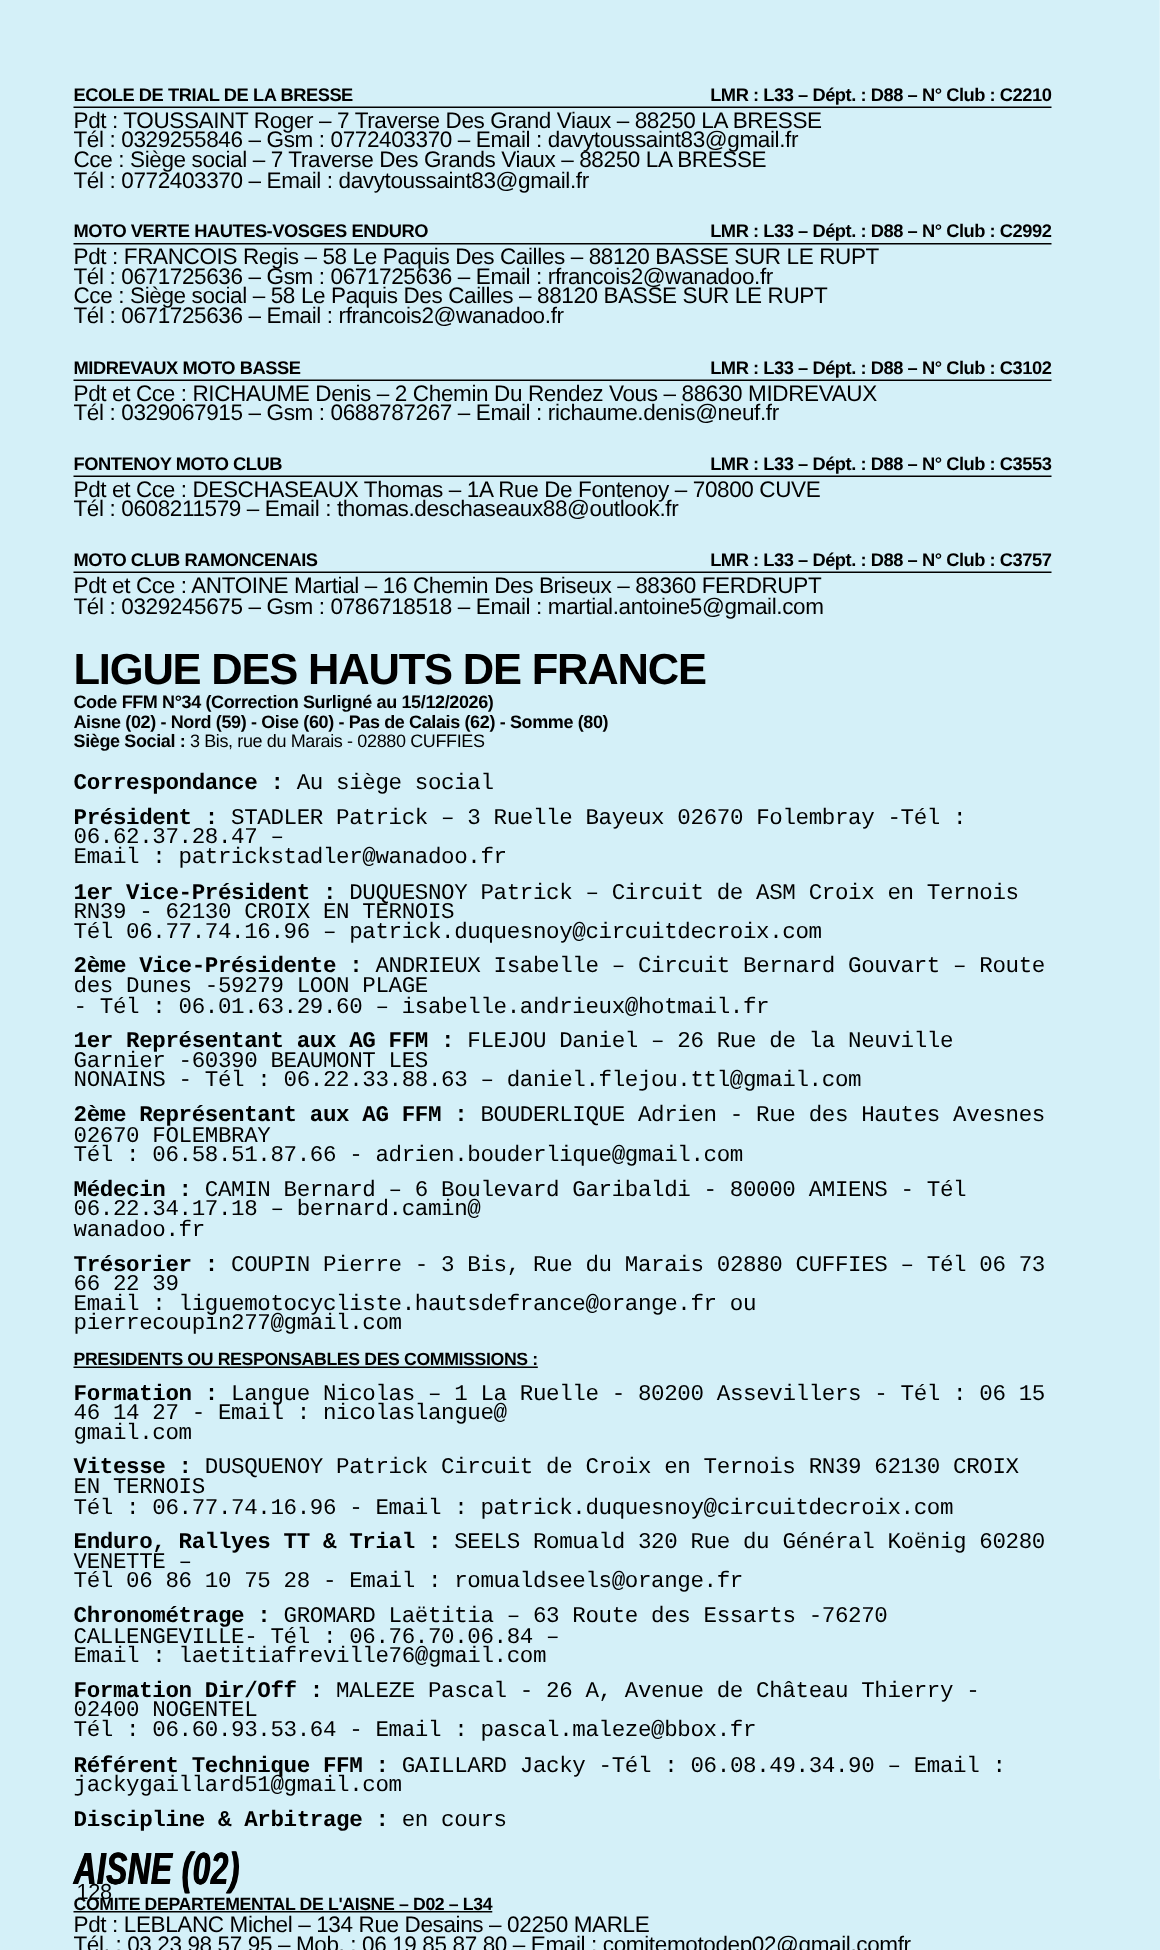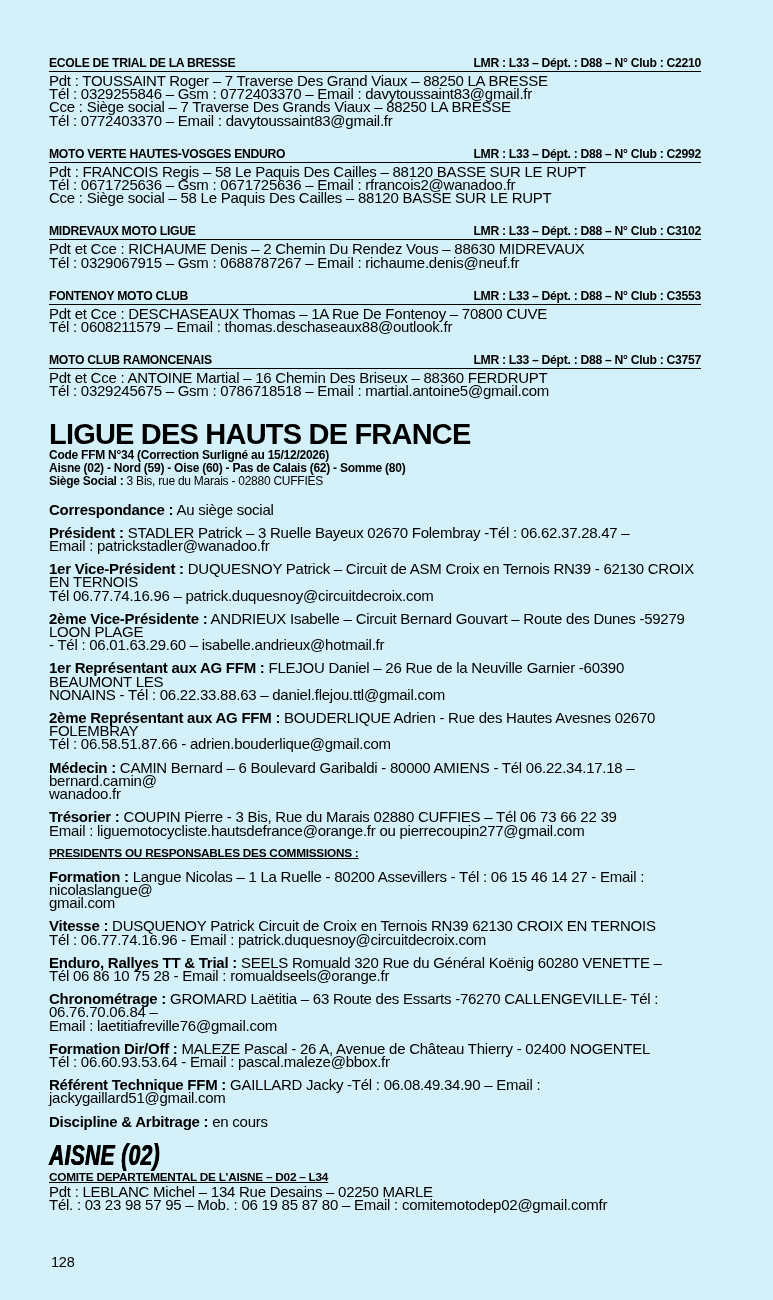--- a/index.html
+++ b/index.html
@@ -47,21 +47,21 @@
   .ligue-title {
     font-size: 29px;
     font-weight: bold;
     letter-spacing: -0.8px;
     line-height: 30px;
   }
   .ligue-sub { font-size: 12px; font-weight: bold; line-height: 13px; letter-spacing: -0.25px; }
   .ligue-sub .normal, .ligue-sub.normal { font-weight: normal; }
 
   
-  .para { margin-bottom: 10px; }
+  .para { margin-bottom: 10px; font-family: Liberation Mono, monospace; }
   .para b { letter-spacing: -0.25px; }
   .commissions-heading {
     font-size: 11.8px;
     font-weight: bold;
     text-decoration: underline;
     letter-spacing: -0.25px;
     line-height: 13px;
     margin-bottom: 10px;
   }
 
@@ -119,26 +119,27 @@
 
   <section class="club">
     <div class="club-header">
       <span>MOTO VERTE HAUTES-VOSGES ENDURO</span>
       <span>LMR : L33 – Dépt. : D88 – N° Club : C2992</span>
     </div>
     <div class="club-lines">
             <div>Pdt : FRANCOIS Regis – 58 Le Paquis Des Cailles – 88120 BASSE SUR LE RUPT</div>
             <div>Tél : 0671725636 – Gsm : 0671725636 – Email : rfrancois2@wanadoo.fr</div>
             <div>Cce : Siège social – 58 Le Paquis Des Cailles – 88120 BASSE SUR LE RUPT</div>
-          </div>
-  </section>
-
-  <section class="club">
-    <div class="club-header">
-      <span>MIDREVAUX MOTO LIGUE</span>
+            <div>Tél : 0671725636 – Email : rfrancois2@wanadoo.fr</div>
+          </div>
+  </section>
+
+  <section class="club">
+    <div class="club-header">
+      <span>MIDREVAUX MOTO BASSE</span>
       <span>LMR : L33 – Dépt. : D88 – N° Club : C3102</span>
     </div>
     <div class="club-lines">
             <div>Pdt et Cce : RICHAUME Denis – 2 Chemin Du Rendez Vous – 88630 MIDREVAUX</div>
             <div>Tél : 0329067915 – Gsm : 0688787267 – Email : richaume.denis@neuf.fr</div>
           </div>
   </section>
 
   <section class="club">
     <div class="club-header">

